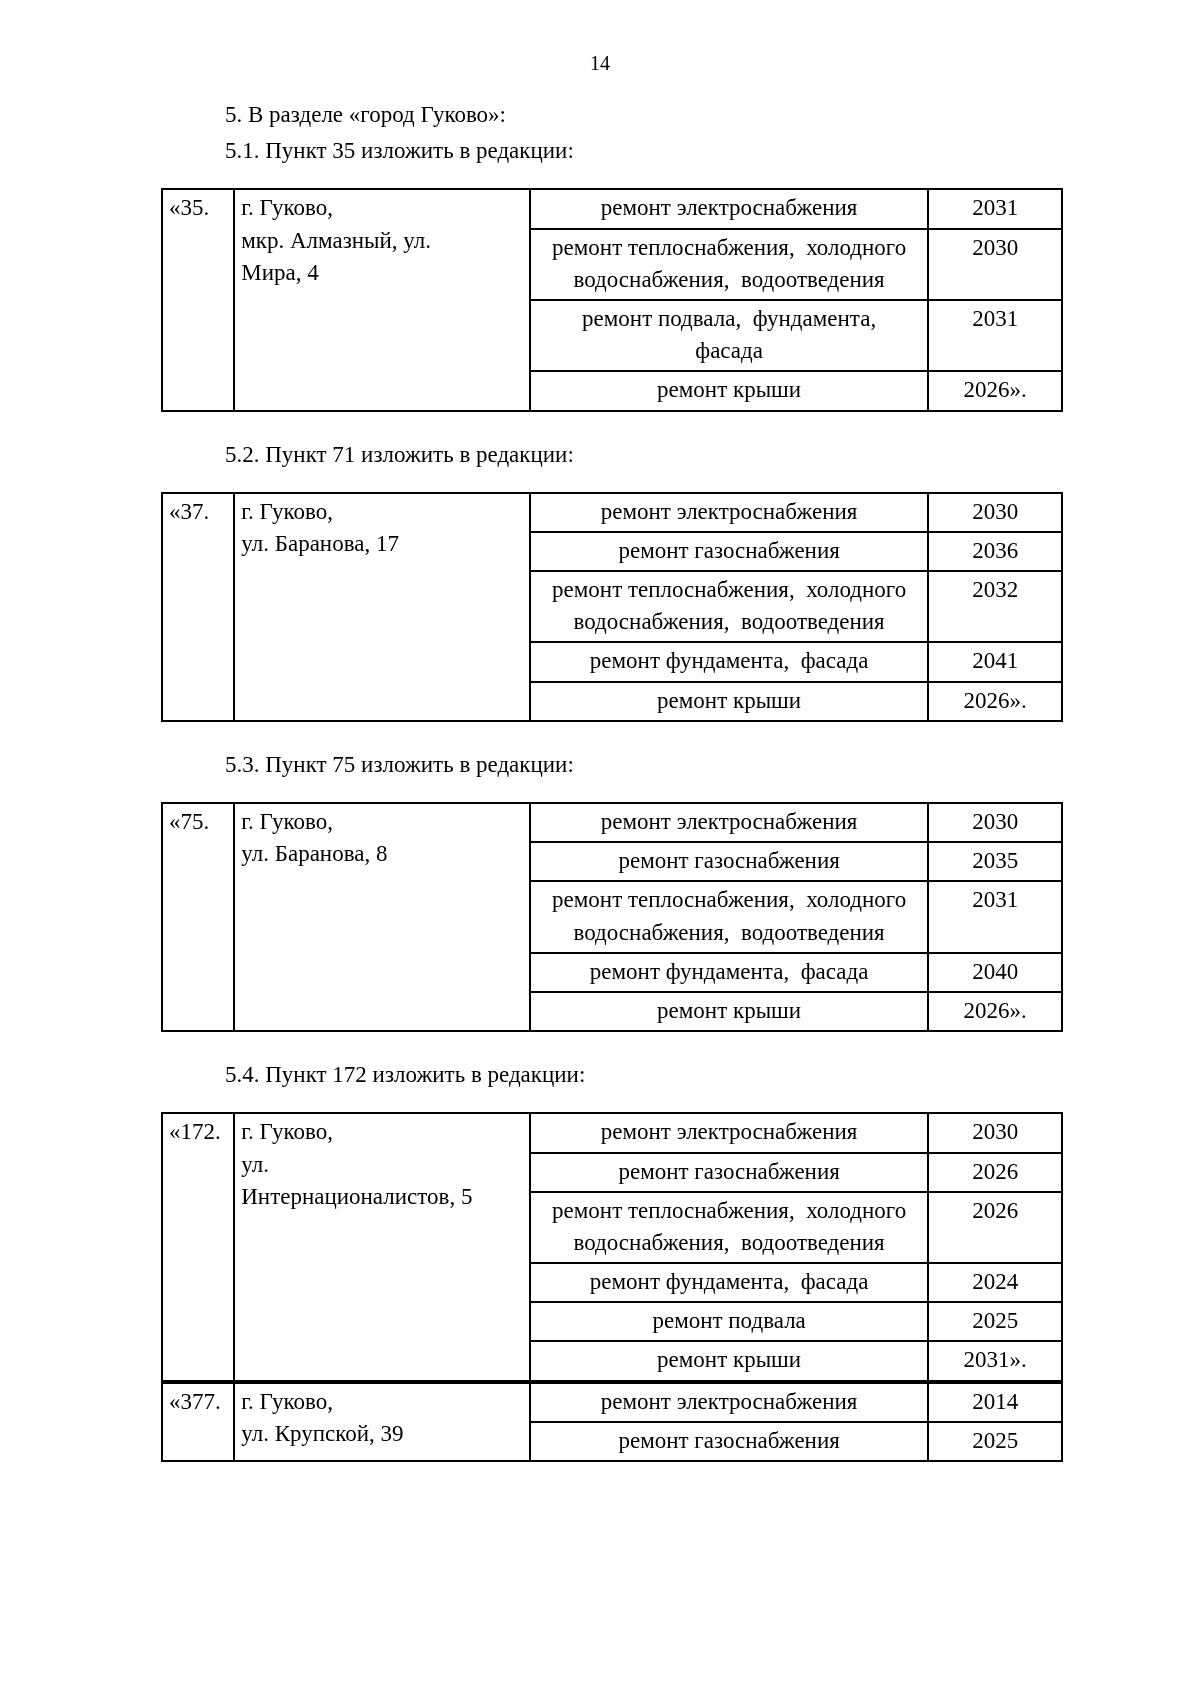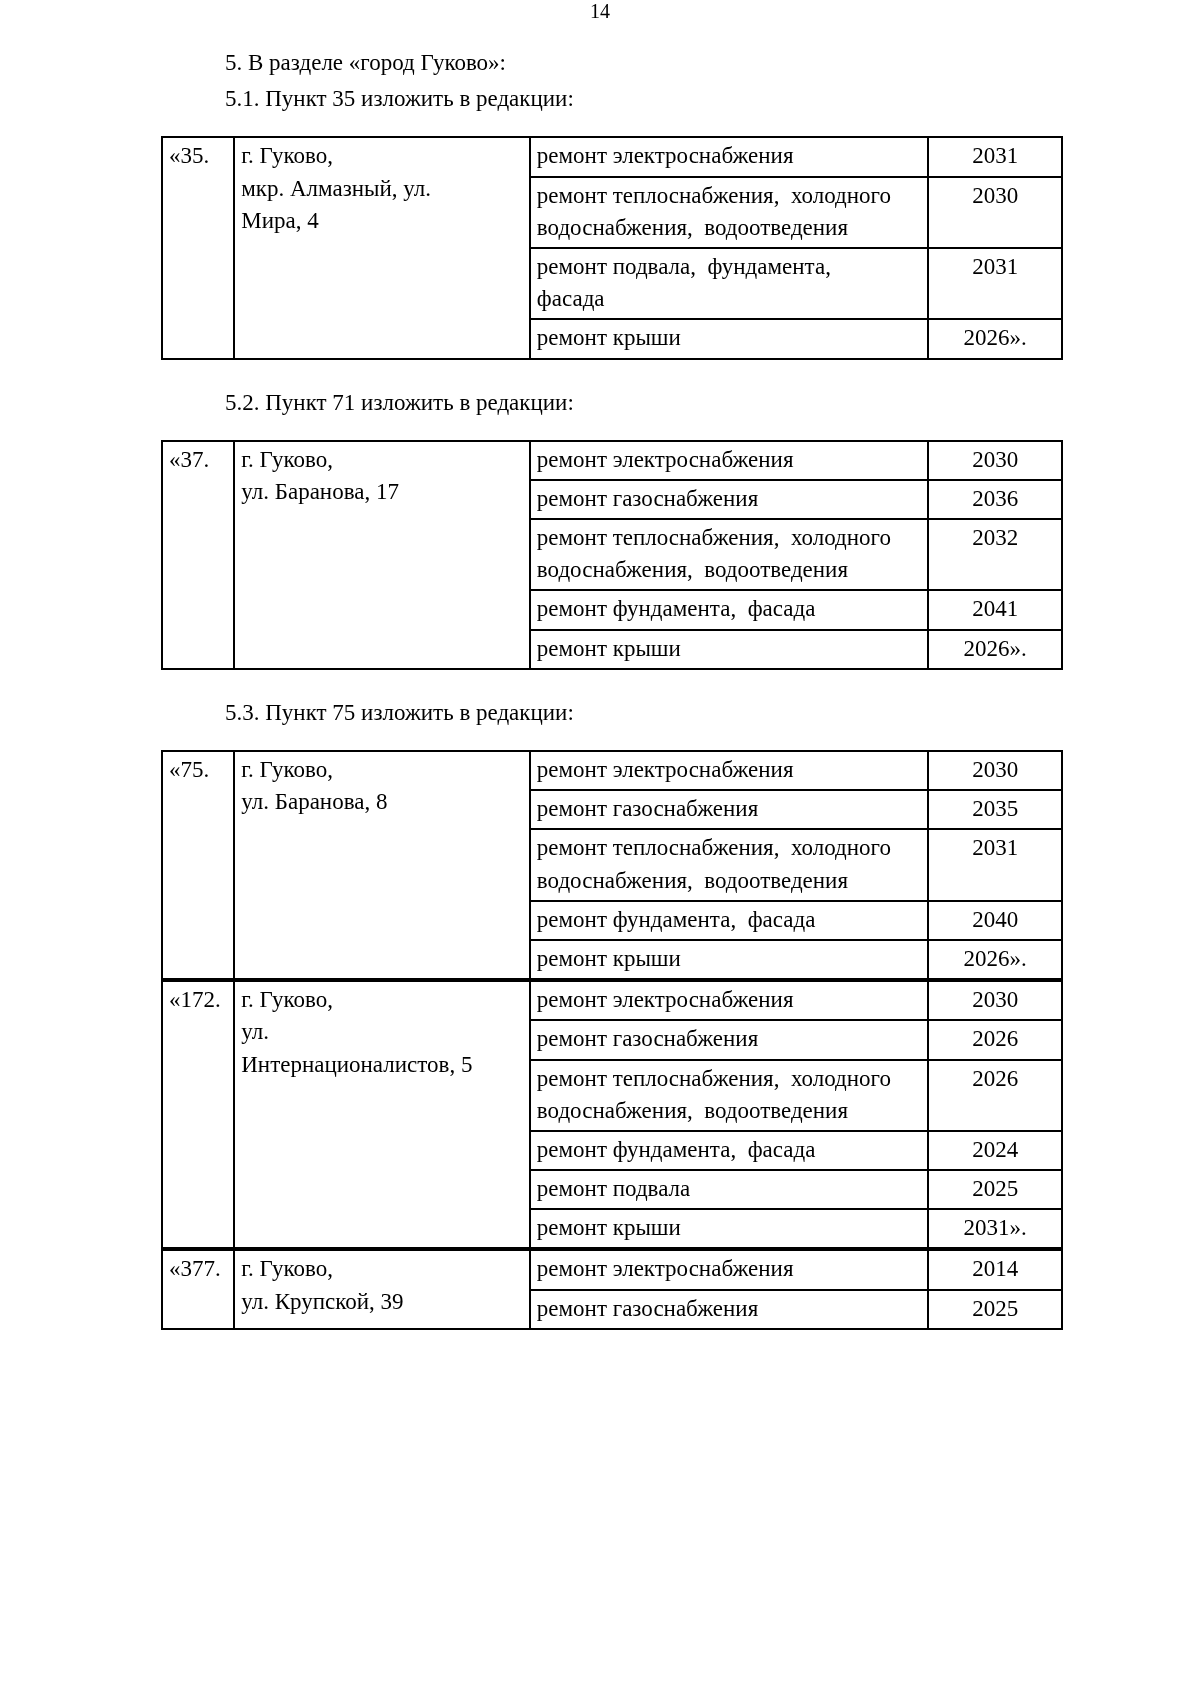--- a/index.html
+++ b/index.html
@@ -9,20 +9,21 @@
   }
   .page {
     position: relative;
     width: 1200px;
     height: 1698px;
     background: #ffffff;
     color: #000000;
     font-family: "Liberation Serif", "DejaVu Serif", serif;
     font-size: 23px;
     box-sizing: border-box;
+    padding-top: 52px;
     overflow: hidden;
   }
   .page-number {
     text-align: center;
     font-size: 20px;
     margin: 0 0 24px 0;
   }
   .intro {
     margin: 0 0 4px 225px;
     line-height: 1.4;
@@ -55,20 +56,21 @@
     padding-right: 2px;
   }
   td.col-address {
     width: 270px;
     white-space: pre-line;
     border-radius: 19px;
   }
   td.col-work {
     width: 364px;
     white-space: pre-wrap;
+    text-align: center;
   }
   td.col-year {
     width: 122px;
     text-align: center;
   }
 </style>
 </head>
 <body>
 
 <div class="page">
@@ -155,20 +157,21 @@
           <tr>
             <td class="col-work">ремонт фундамента,  фасада</td>
             <td class="col-year">2040</td>
           </tr>
           <tr>
             <td class="col-work">ремонт крыши</td>
             <td class="col-year">2026».</td>
           </tr>
         </tbody>
       </table>
+      <p class="heading">5.4. Пункт 172 изложить в редакции:</p>
       <table class="doc-table">
         <tbody>
           <tr>
             <td class="col-no" rowspan="6">«172.</td>
             <td class="col-address" rowspan="6">г. Гуково,
 ул.
 Интернационалистов, 5</td>
             <td class="col-work">ремонт электроснабжения</td>
             <td class="col-year">2030</td>
           </tr>

